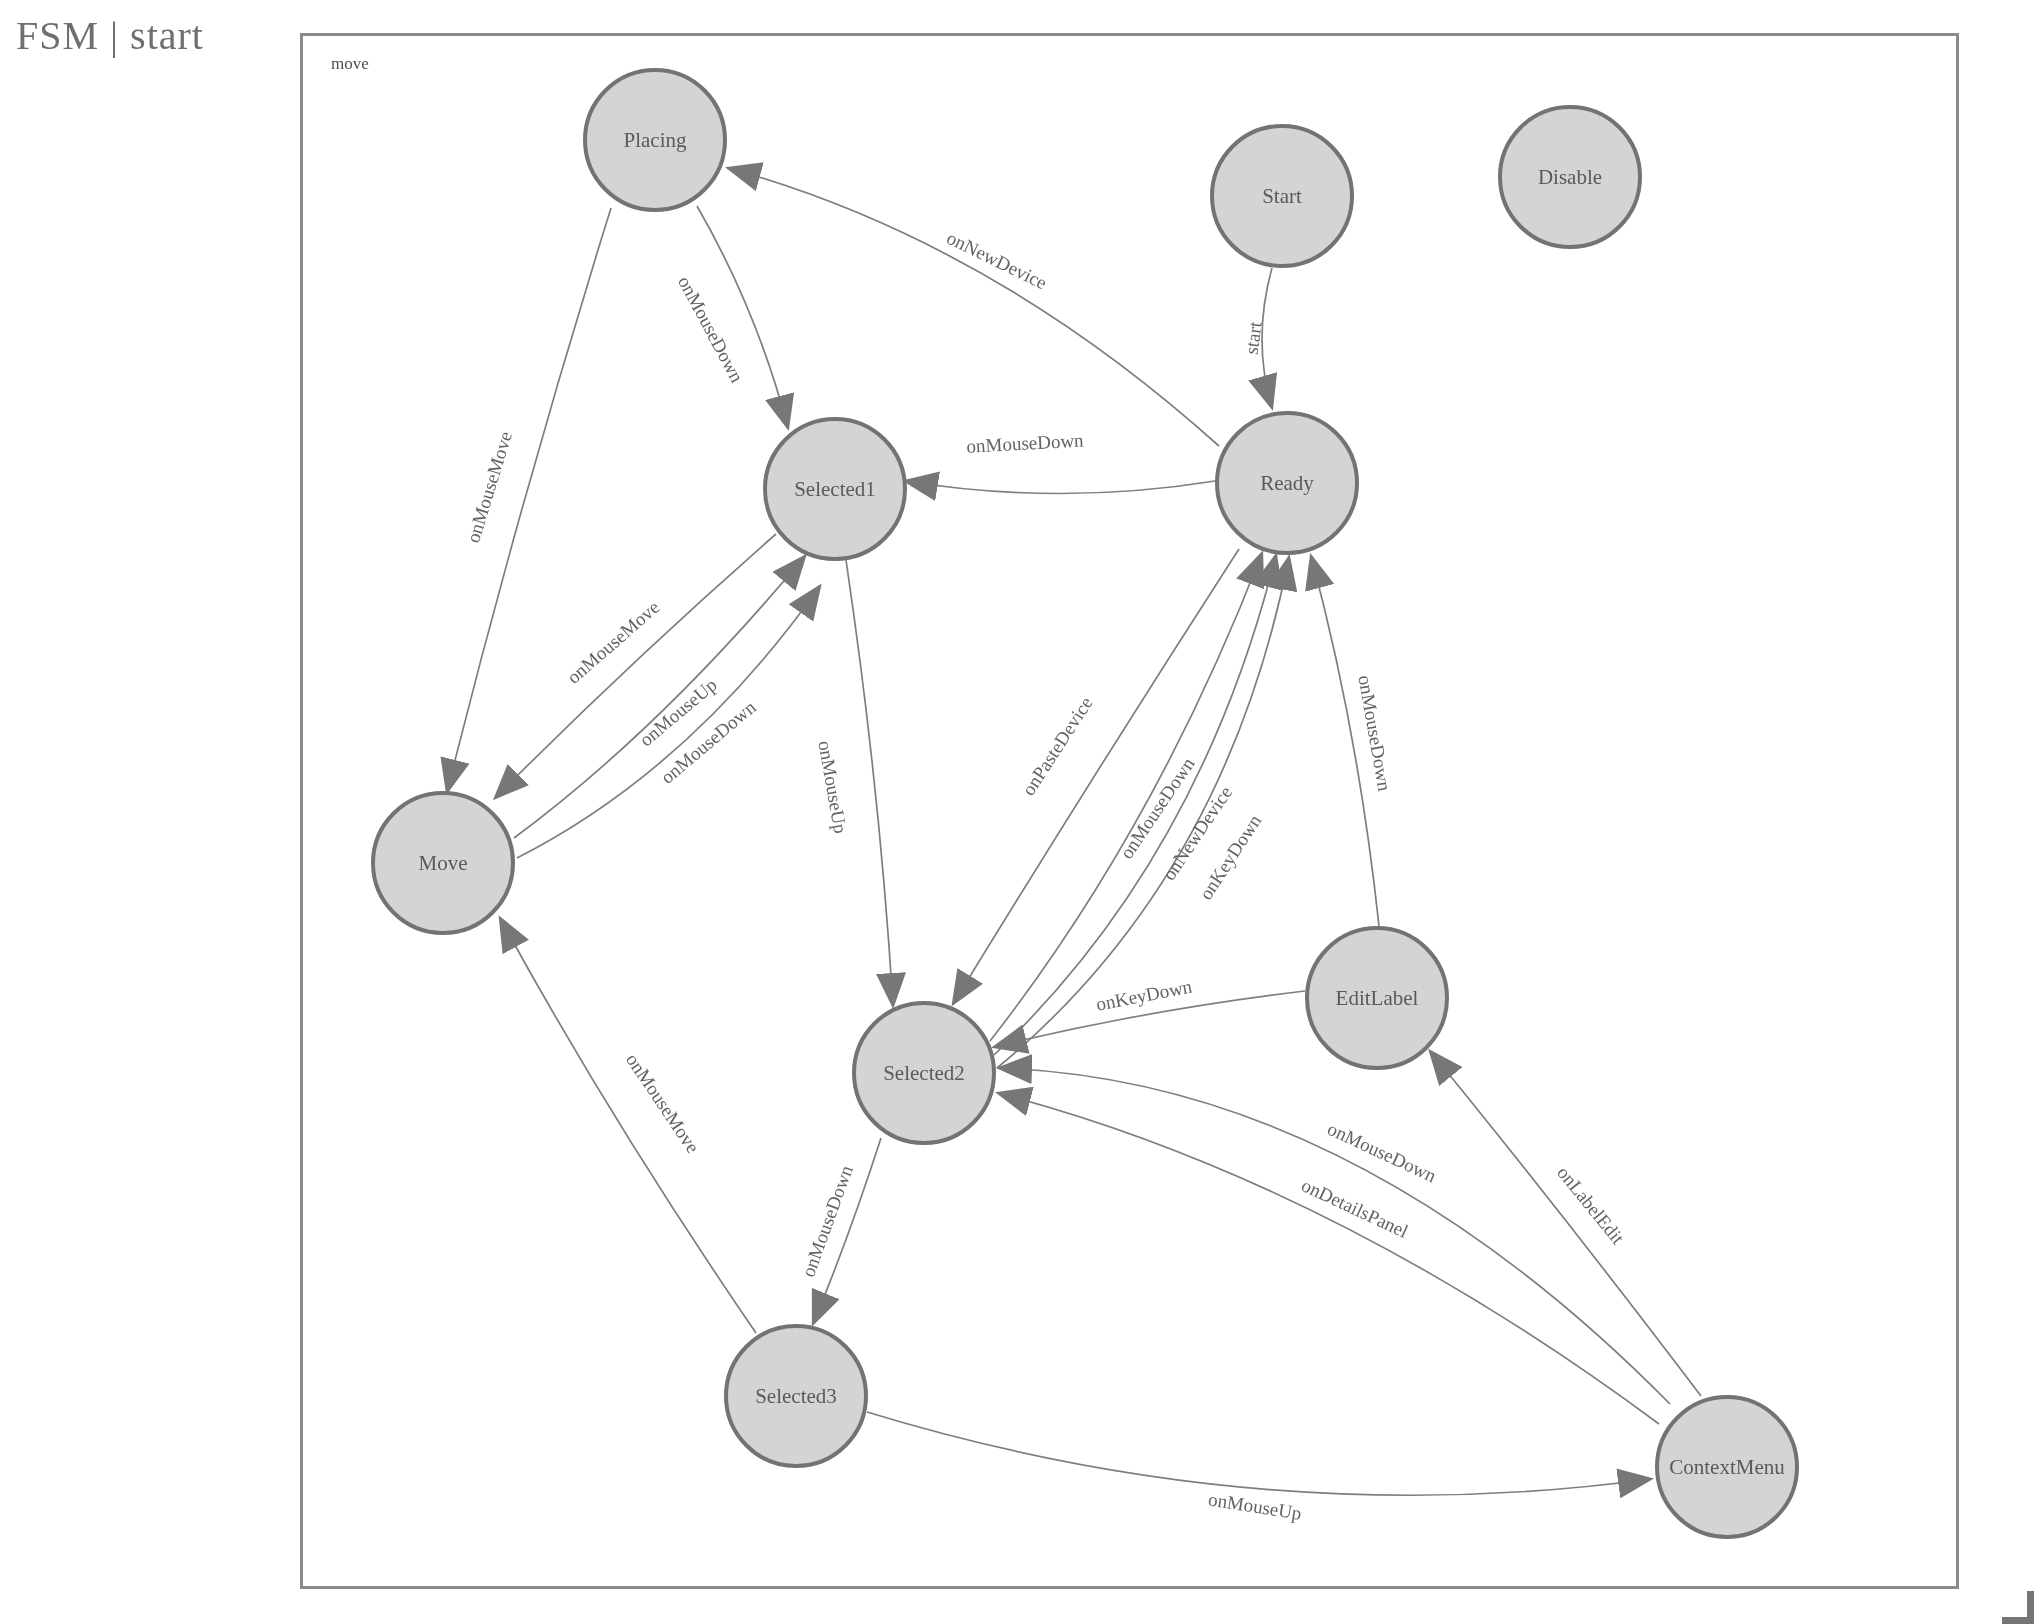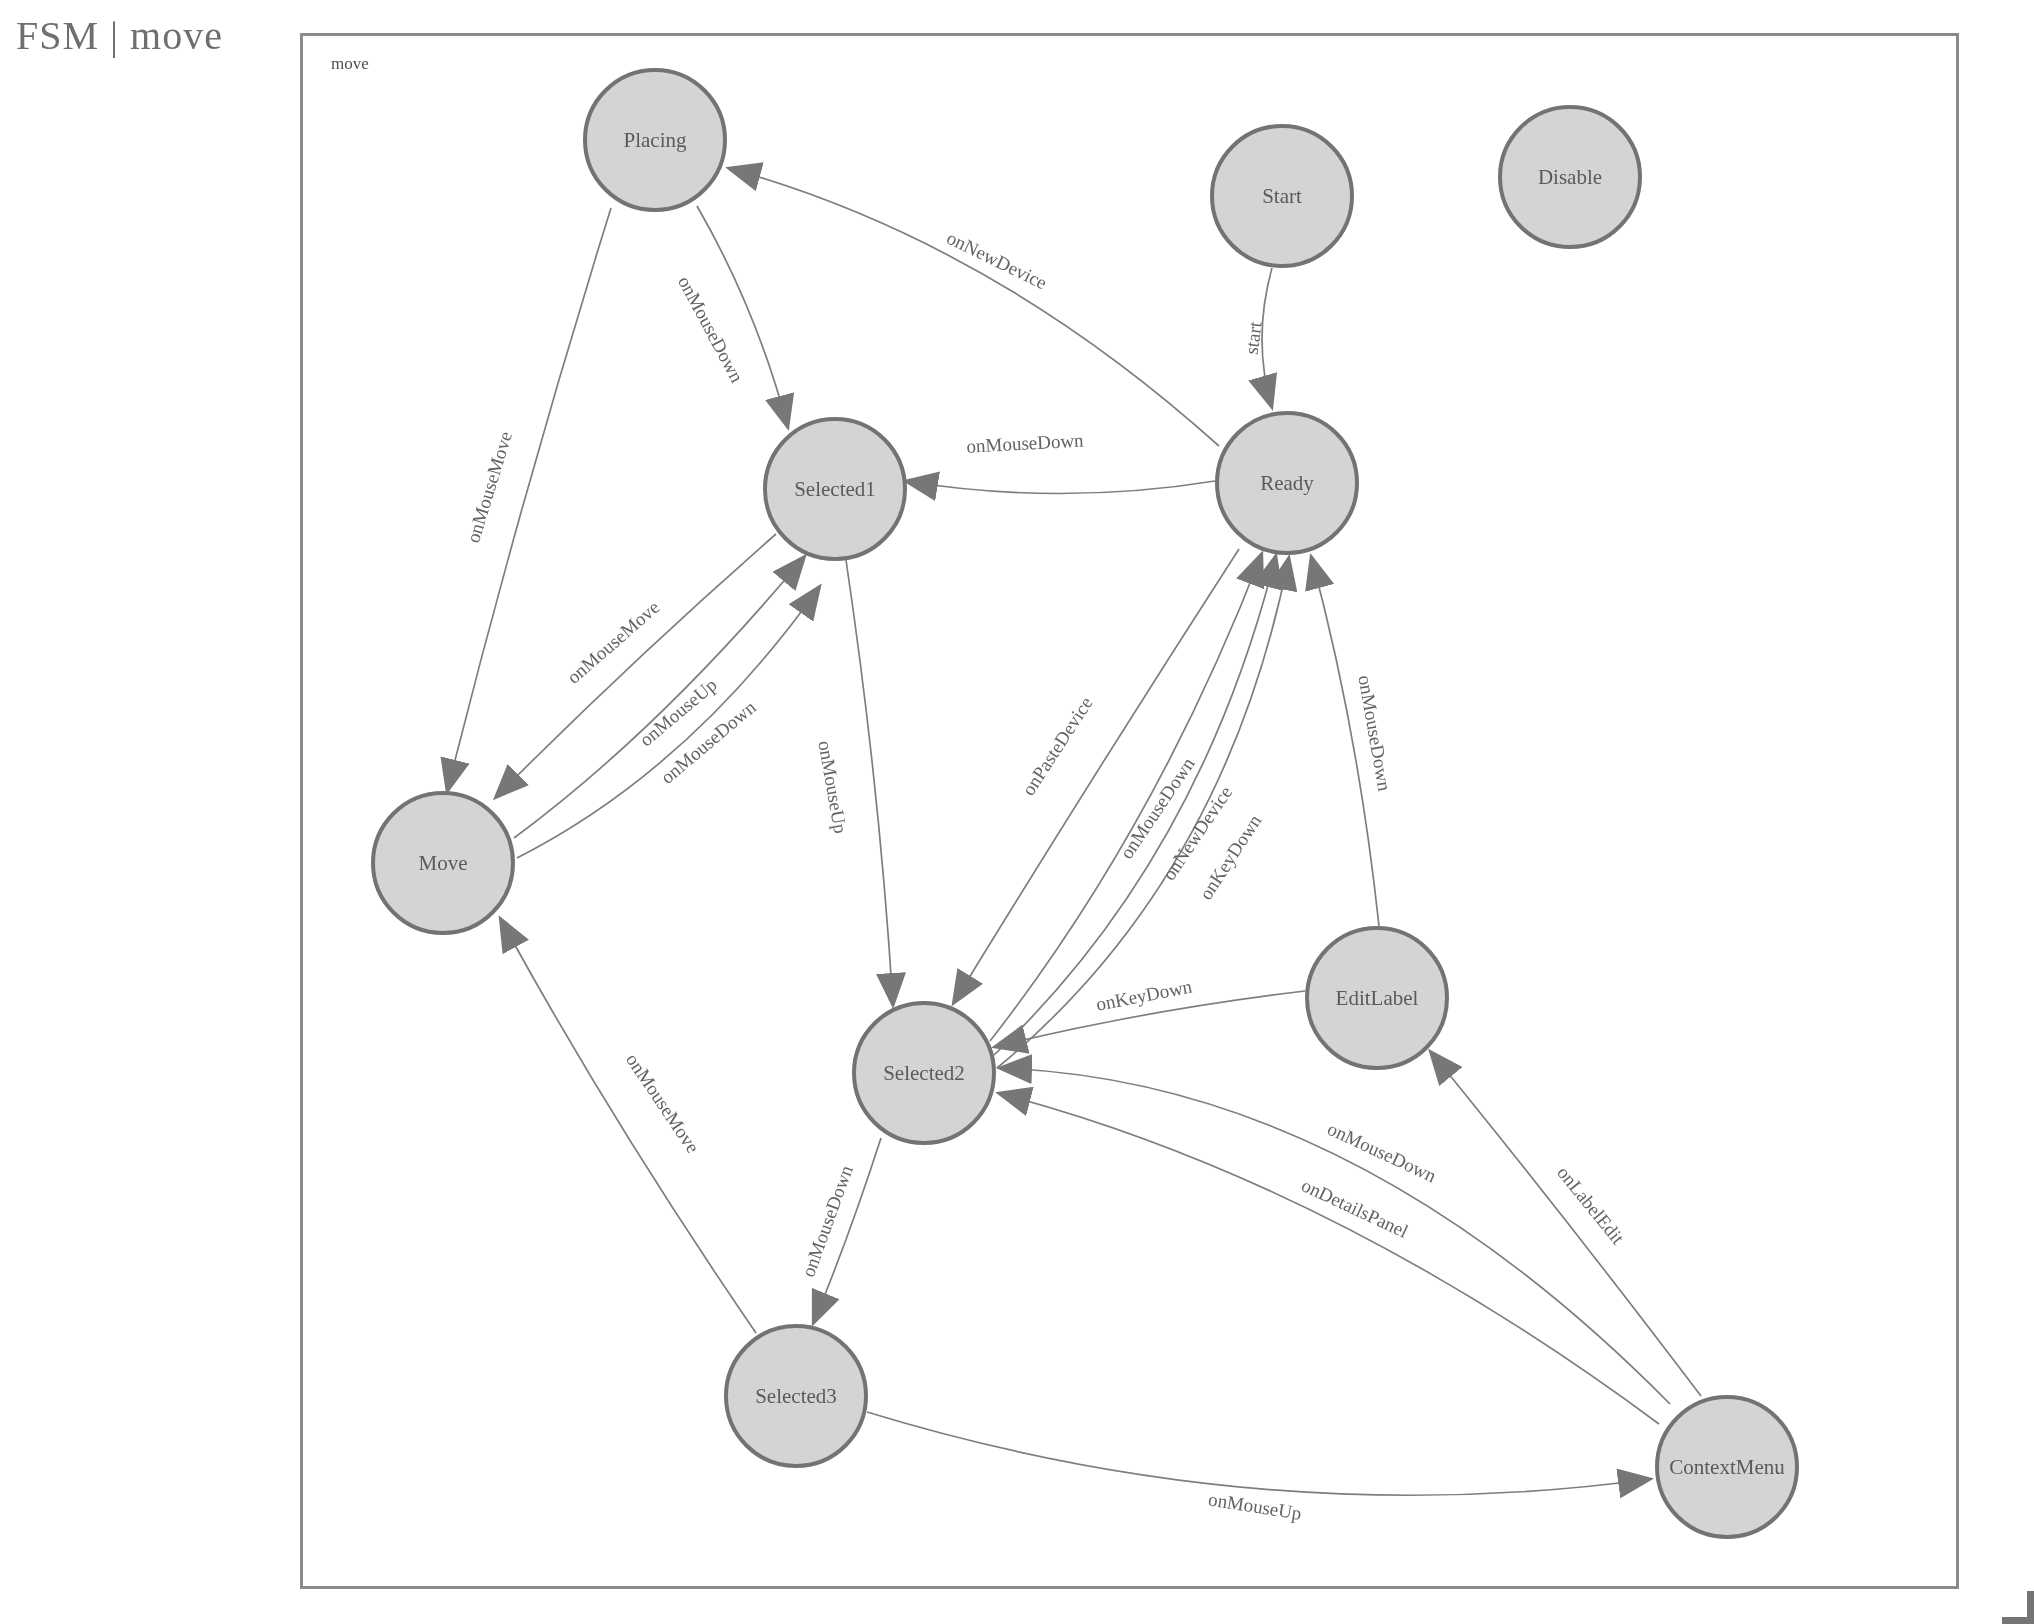--- a/index.html
+++ b/index.html
@@ -18,21 +18,21 @@
   .node-label{font-family:"Liberation Serif", serif;font-size:21px;fill:#5a5a5a;
        text-anchor:middle;}
   .corner-bracket-h{position:absolute;left:2002px;top:1617px;width:32px;height:7px;
        background:#757575;}
   .corner-bracket-v{position:absolute;left:2027px;top:1591px;width:7px;height:33px;
        background:#757575;}
 </style>
 </head>
 <body>
 
-<div class="page-title">FSM | move</div>
+<div class="page-title">FSM | start</div>
 
 <div class="frame">
   <div class="frame-label">move</div>
 </div>
 
 <svg class="diagram" width="2034" height="1624" viewBox="0 0 2034 1624" id="fsm-svg">
   <defs>
     <marker id="arrow" viewBox="0 0 12 10" refX="11" refY="5" markerWidth="36" markerHeight="30" markerUnits="userSpaceOnUse" orient="auto">
       <path d="M0,0 L12,5 L0,10 z" fill="#777777"></path>
     </marker>

